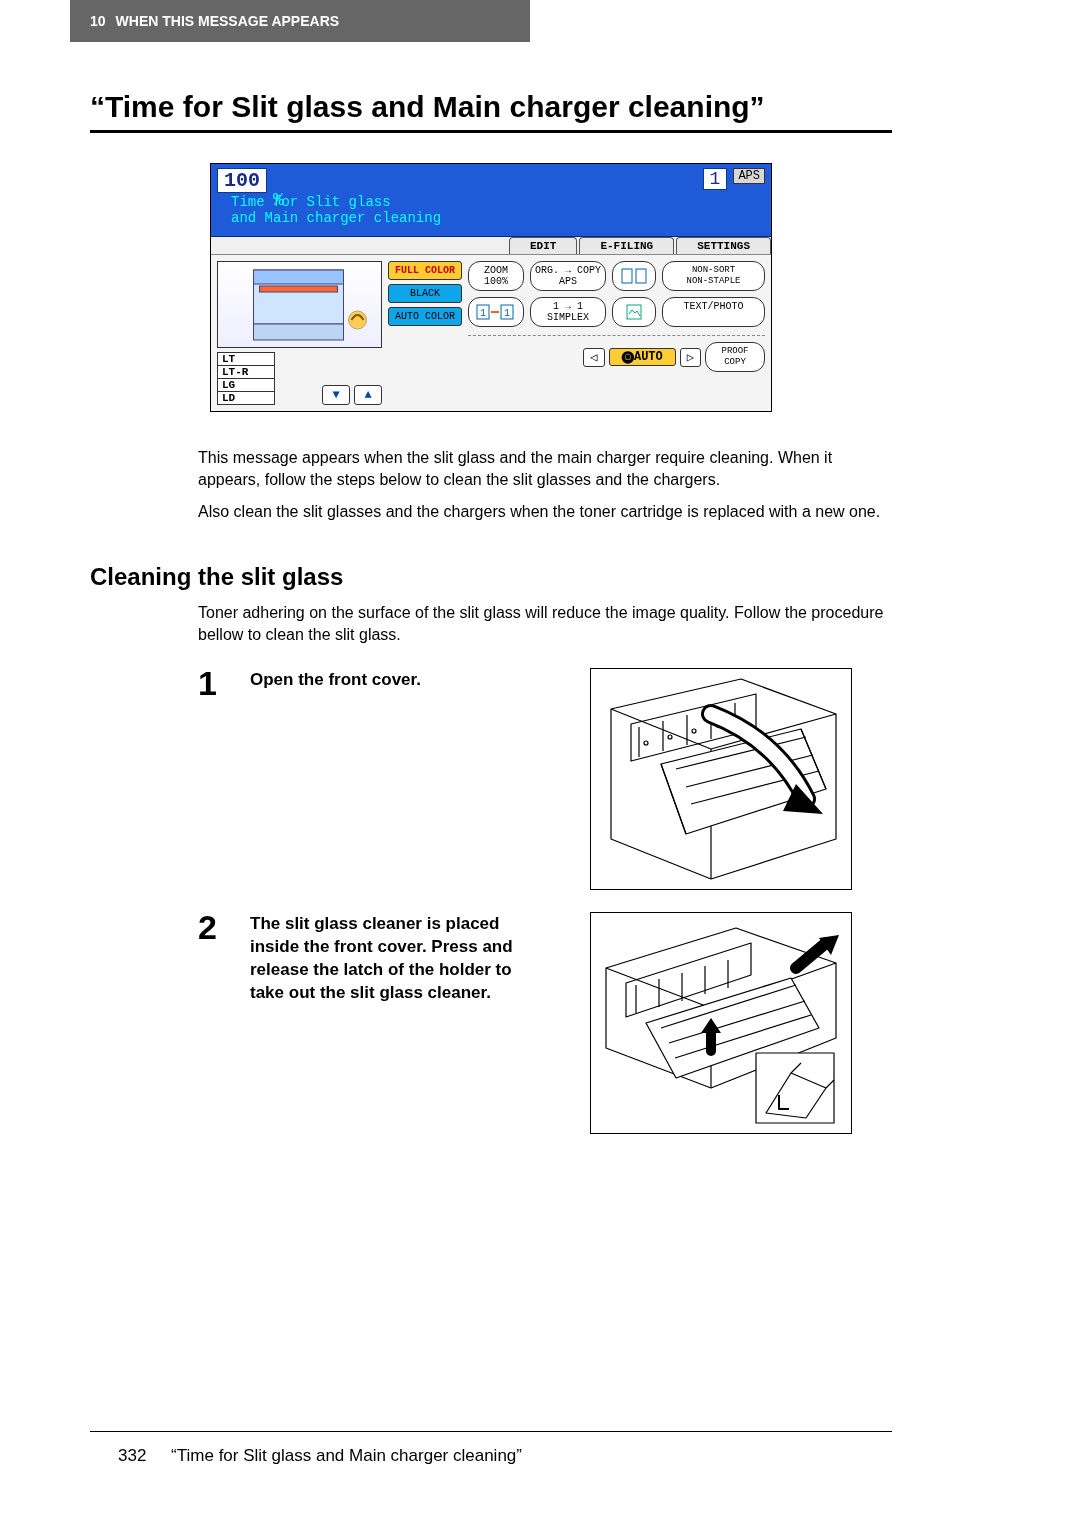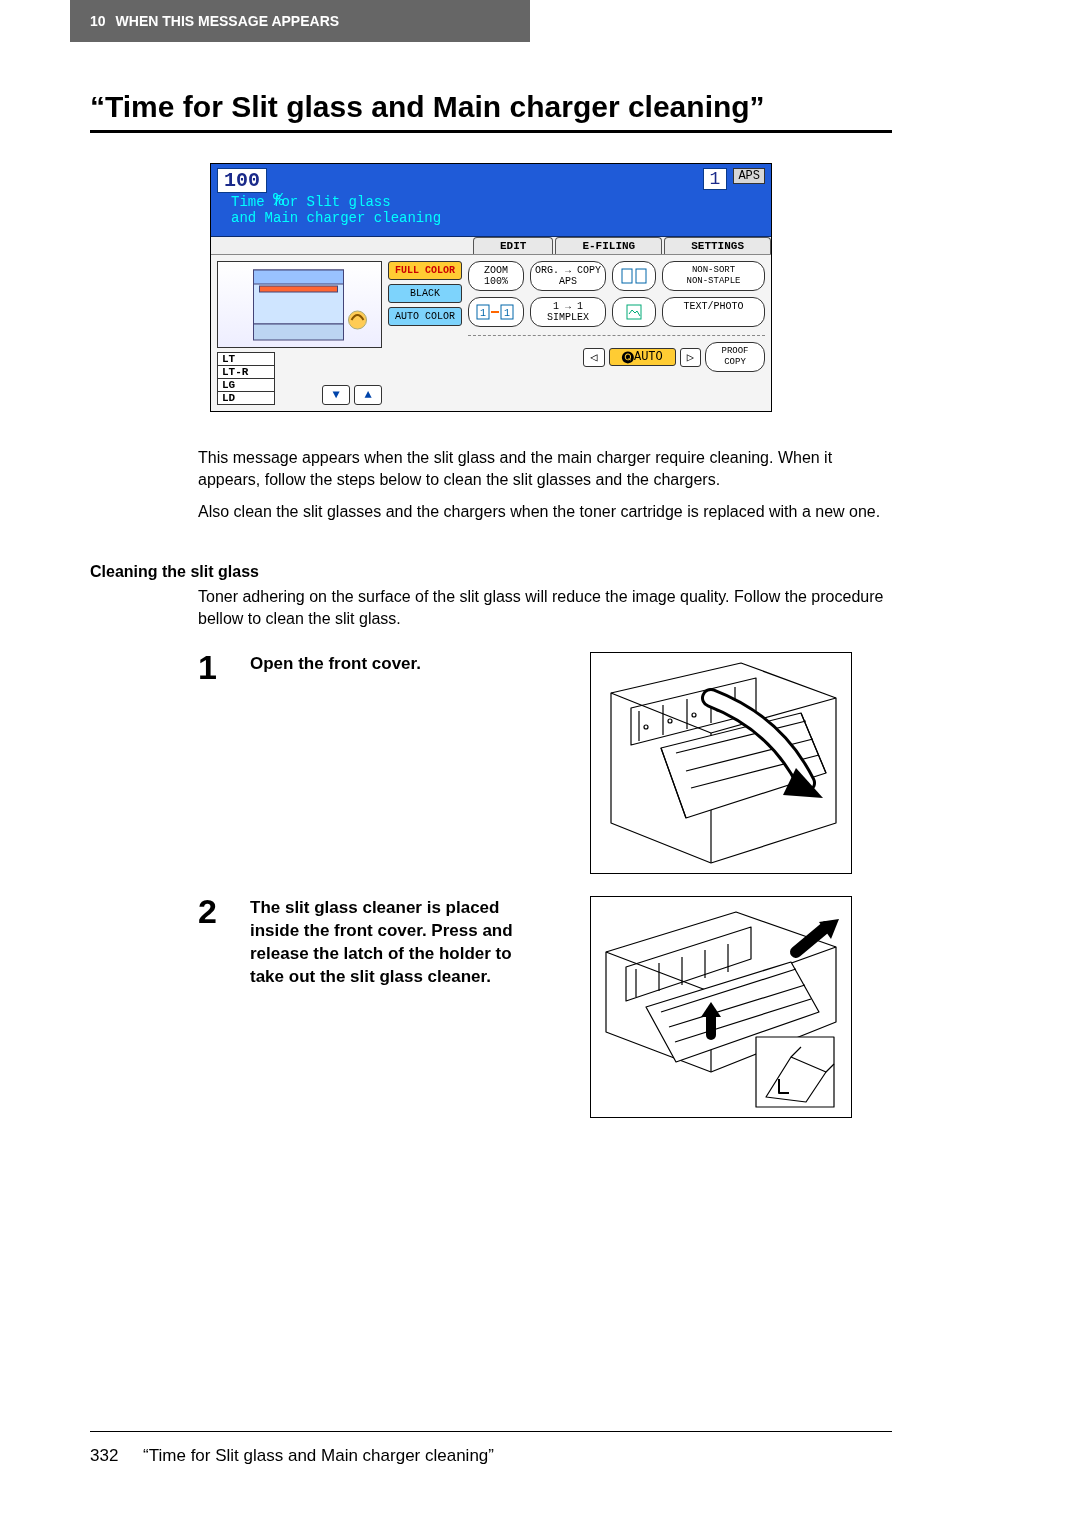--- a/index.html
+++ b/index.html
@@ -107,21 +107,21 @@
   .mfp-tabs {
     display: flex;
     justify-content: flex-end;
     background: #f0f0f0;
     border-bottom: 1px solid #888;
   }
   .mfp-tabs .tab {
     border: 1px solid #555;
     border-bottom: none;
     background: #e8e8e8;
-    padding: 2px 26px;
+    padding: 2px 20px;
     font-size: 11px;
     font-weight: bold;
     margin-left: 2px;
     border-radius: 4px 4px 0 0;
   }
   .mfp-body {
     display: flex;
     padding: 6px;
     gap: 6px;
     background: #f4f4f4;
@@ -151,21 +151,21 @@
   }
   .paper-list div:first-child { border-top: 1px solid #333; }
   .btncol {
     width: 74px;
     display: flex;
     flex-direction: column;
     gap: 4px;
   }
   .mfp-btn {
     border: 1px solid #333;
-    background: #7dd3fc;
+    background: #0ea5e9;
     text-align: center;
     font-size: 10px;
     padding: 3px 0;
     border-radius: 3px;
   }
   .mfp-btn.orange {
     background: #ffcc33;
     color: #c00;
     font-weight: bold;
   }
@@ -206,21 +206,21 @@
   }
   .autorow .arrow, .autorow .autobtn {
     border: 1px solid #333;
     background: #fff;
     padding: 1px 6px;
     font-size: 12px;
     border-radius: 3px;
   }
   .autorow .autobtn {
     background: #ffcc33;
-    font-weight: normal;
+    font-weight: bold;
     padding: 1px 12px;
   }
   .updown {
     display: flex;
     gap: 4px;
     margin-top: 4px;
     margin-left: -10px;
   }
   .updown .ud {
     border: 1px solid #333;
@@ -233,23 +233,23 @@
     border-radius: 3px;
     font-size: 12px;
     color: #04a;
   }
   .para {
     font-size: 16px;
     line-height: 22px;
     margin: 0 0 10px 108px;
   }
   h2.subsection {
-    font-size: 16px;
-    font-weight: bold;
-    margin: 40px 0 5px 0;
+    font-size: 24px;
+    font-weight: bold;
+    margin: 40px 0 11px 0;
   }
   .step-row {
     display: flex;
     margin: 22px 0 0 108px;
   }
   .step-num {
     font-size: 34px;
     font-weight: bold;
     width: 52px;
     flex-shrink: 0;
@@ -274,21 +274,21 @@
   .footer {
     position: absolute;
     bottom: 60px;
     left: 90px;
     right: 90px;
   }
   .footer-line {
     font-size: 17px;
     margin-top: 14px;
   }
-  .footer-line .pg { margin-right: 20px; }
+  .footer-line .pg { margin-right: 20px; margin-left: 28px; }
 </style>
 </head>
 <body>
 
 <div class="page">
 
   <div class="header-band">
     <span class="chap-num">10</span>
     <span>WHEN THIS MESSAGE APPEARS</span>
   </div>

